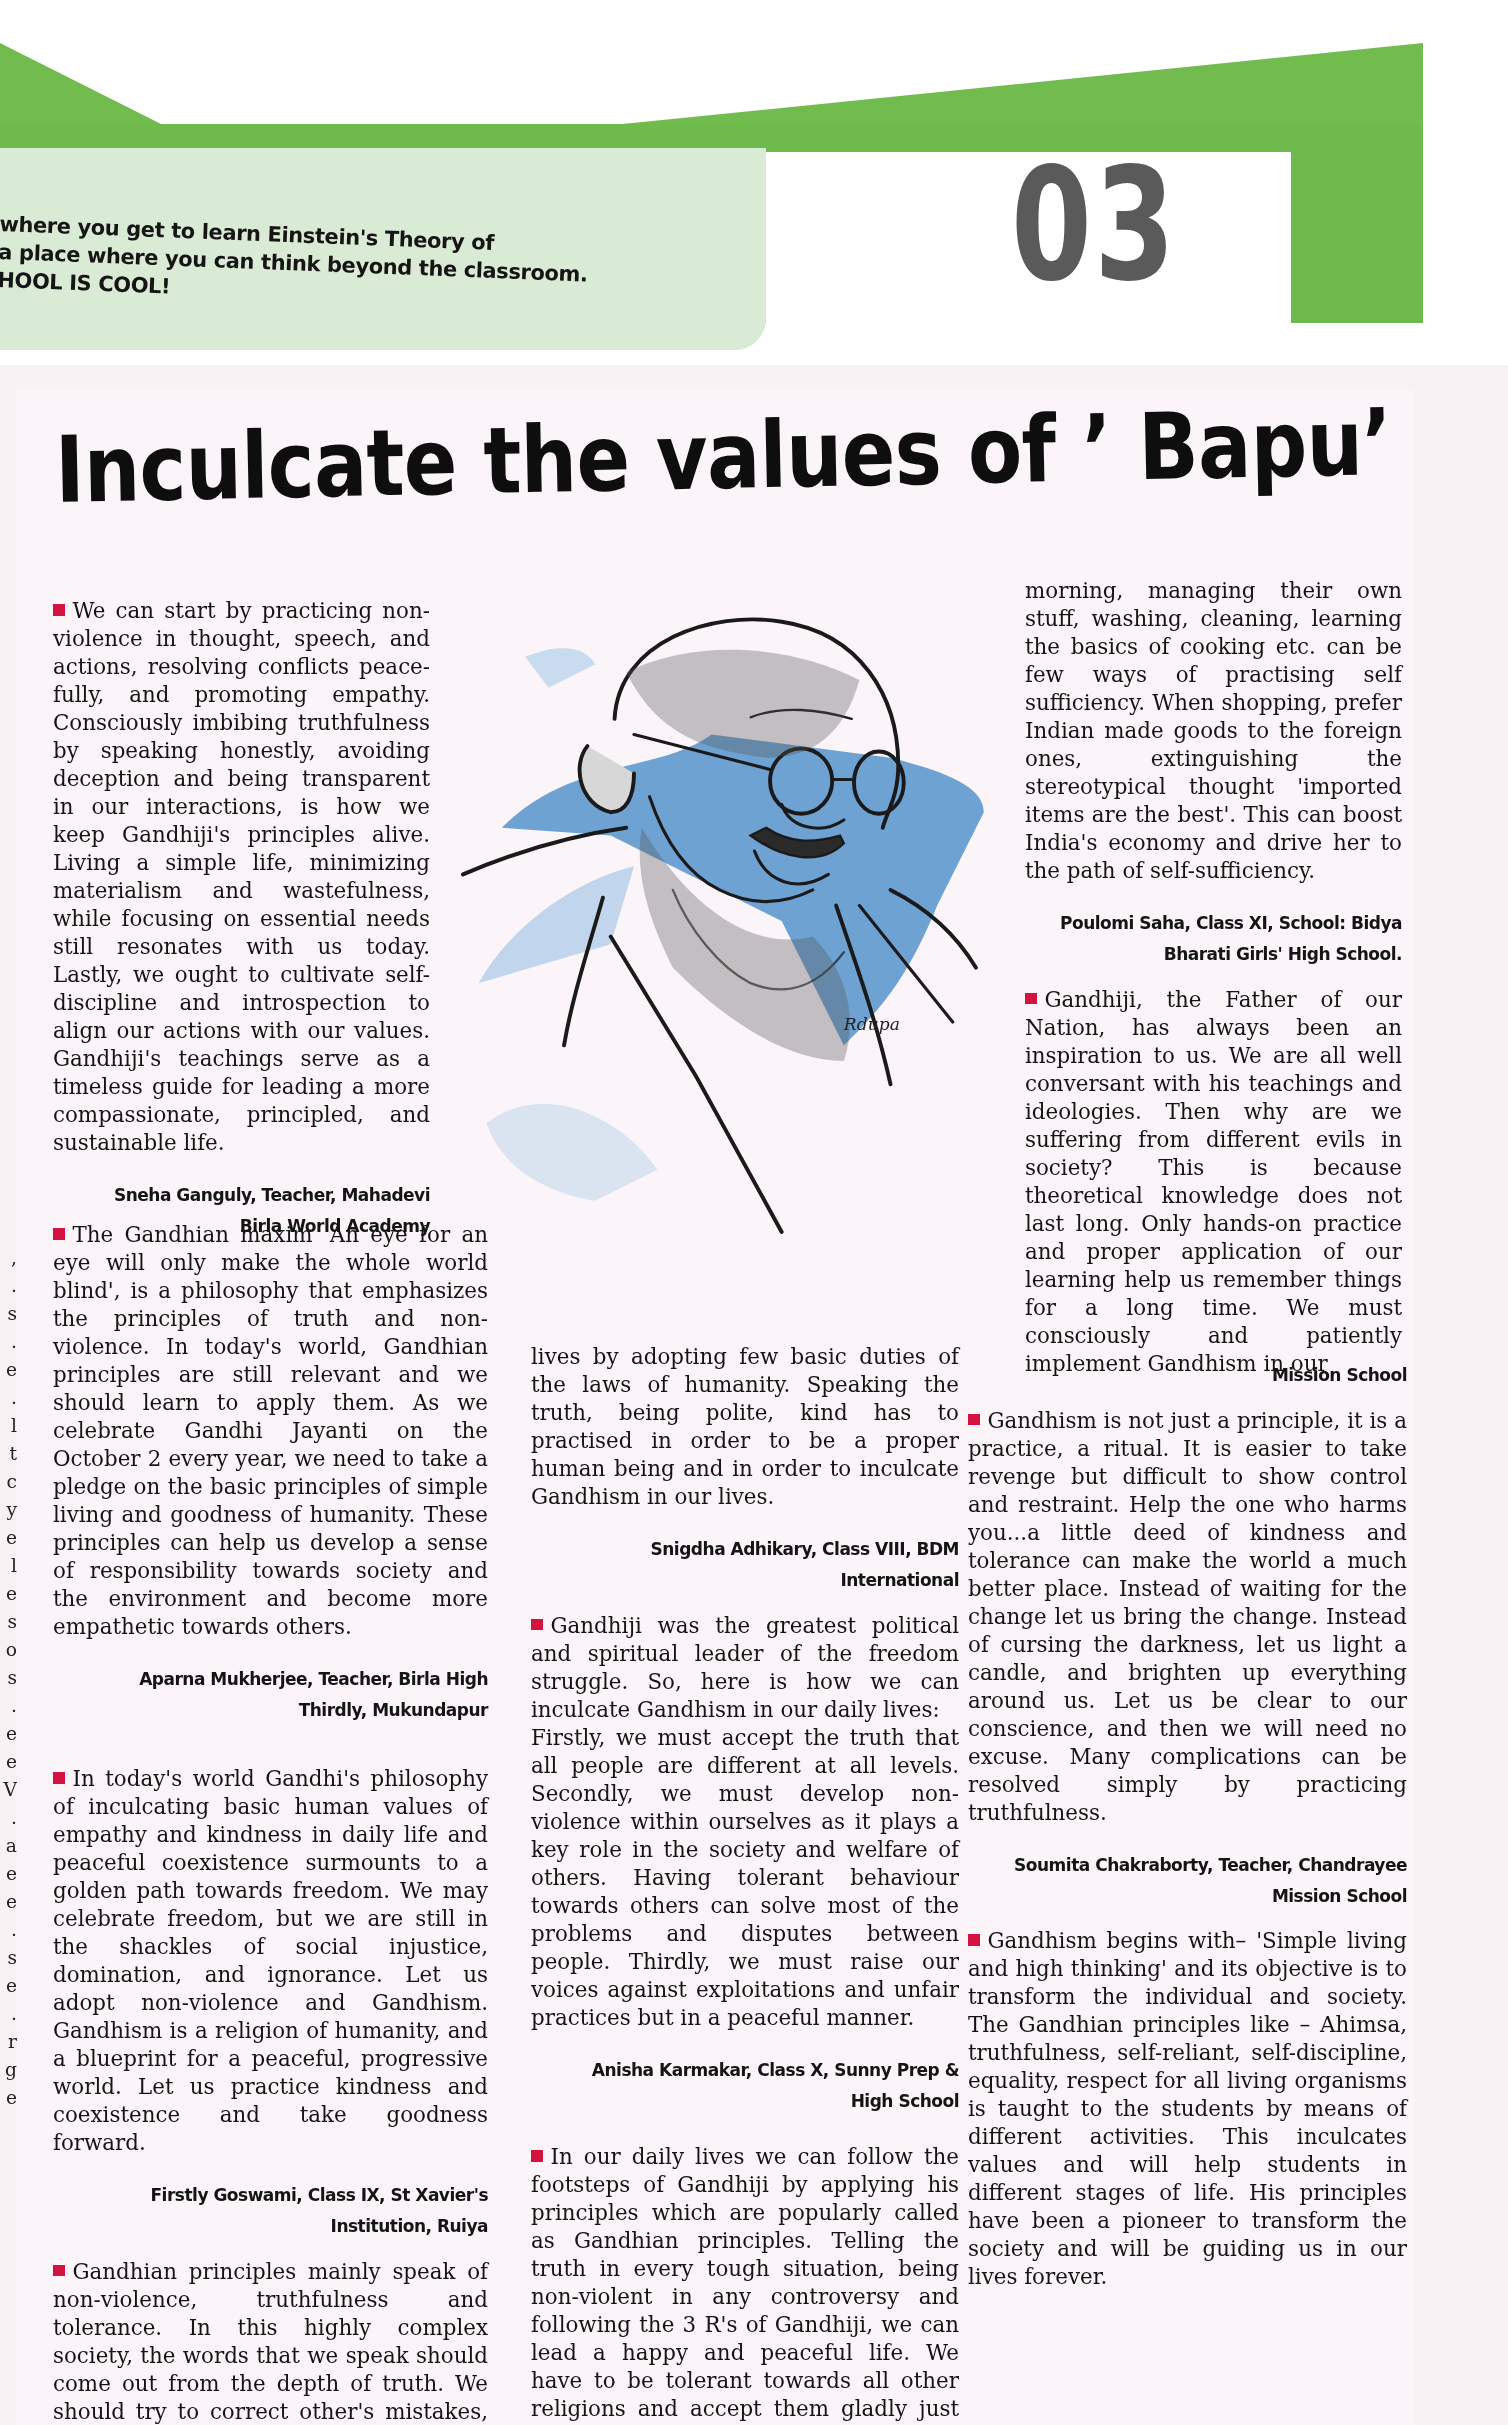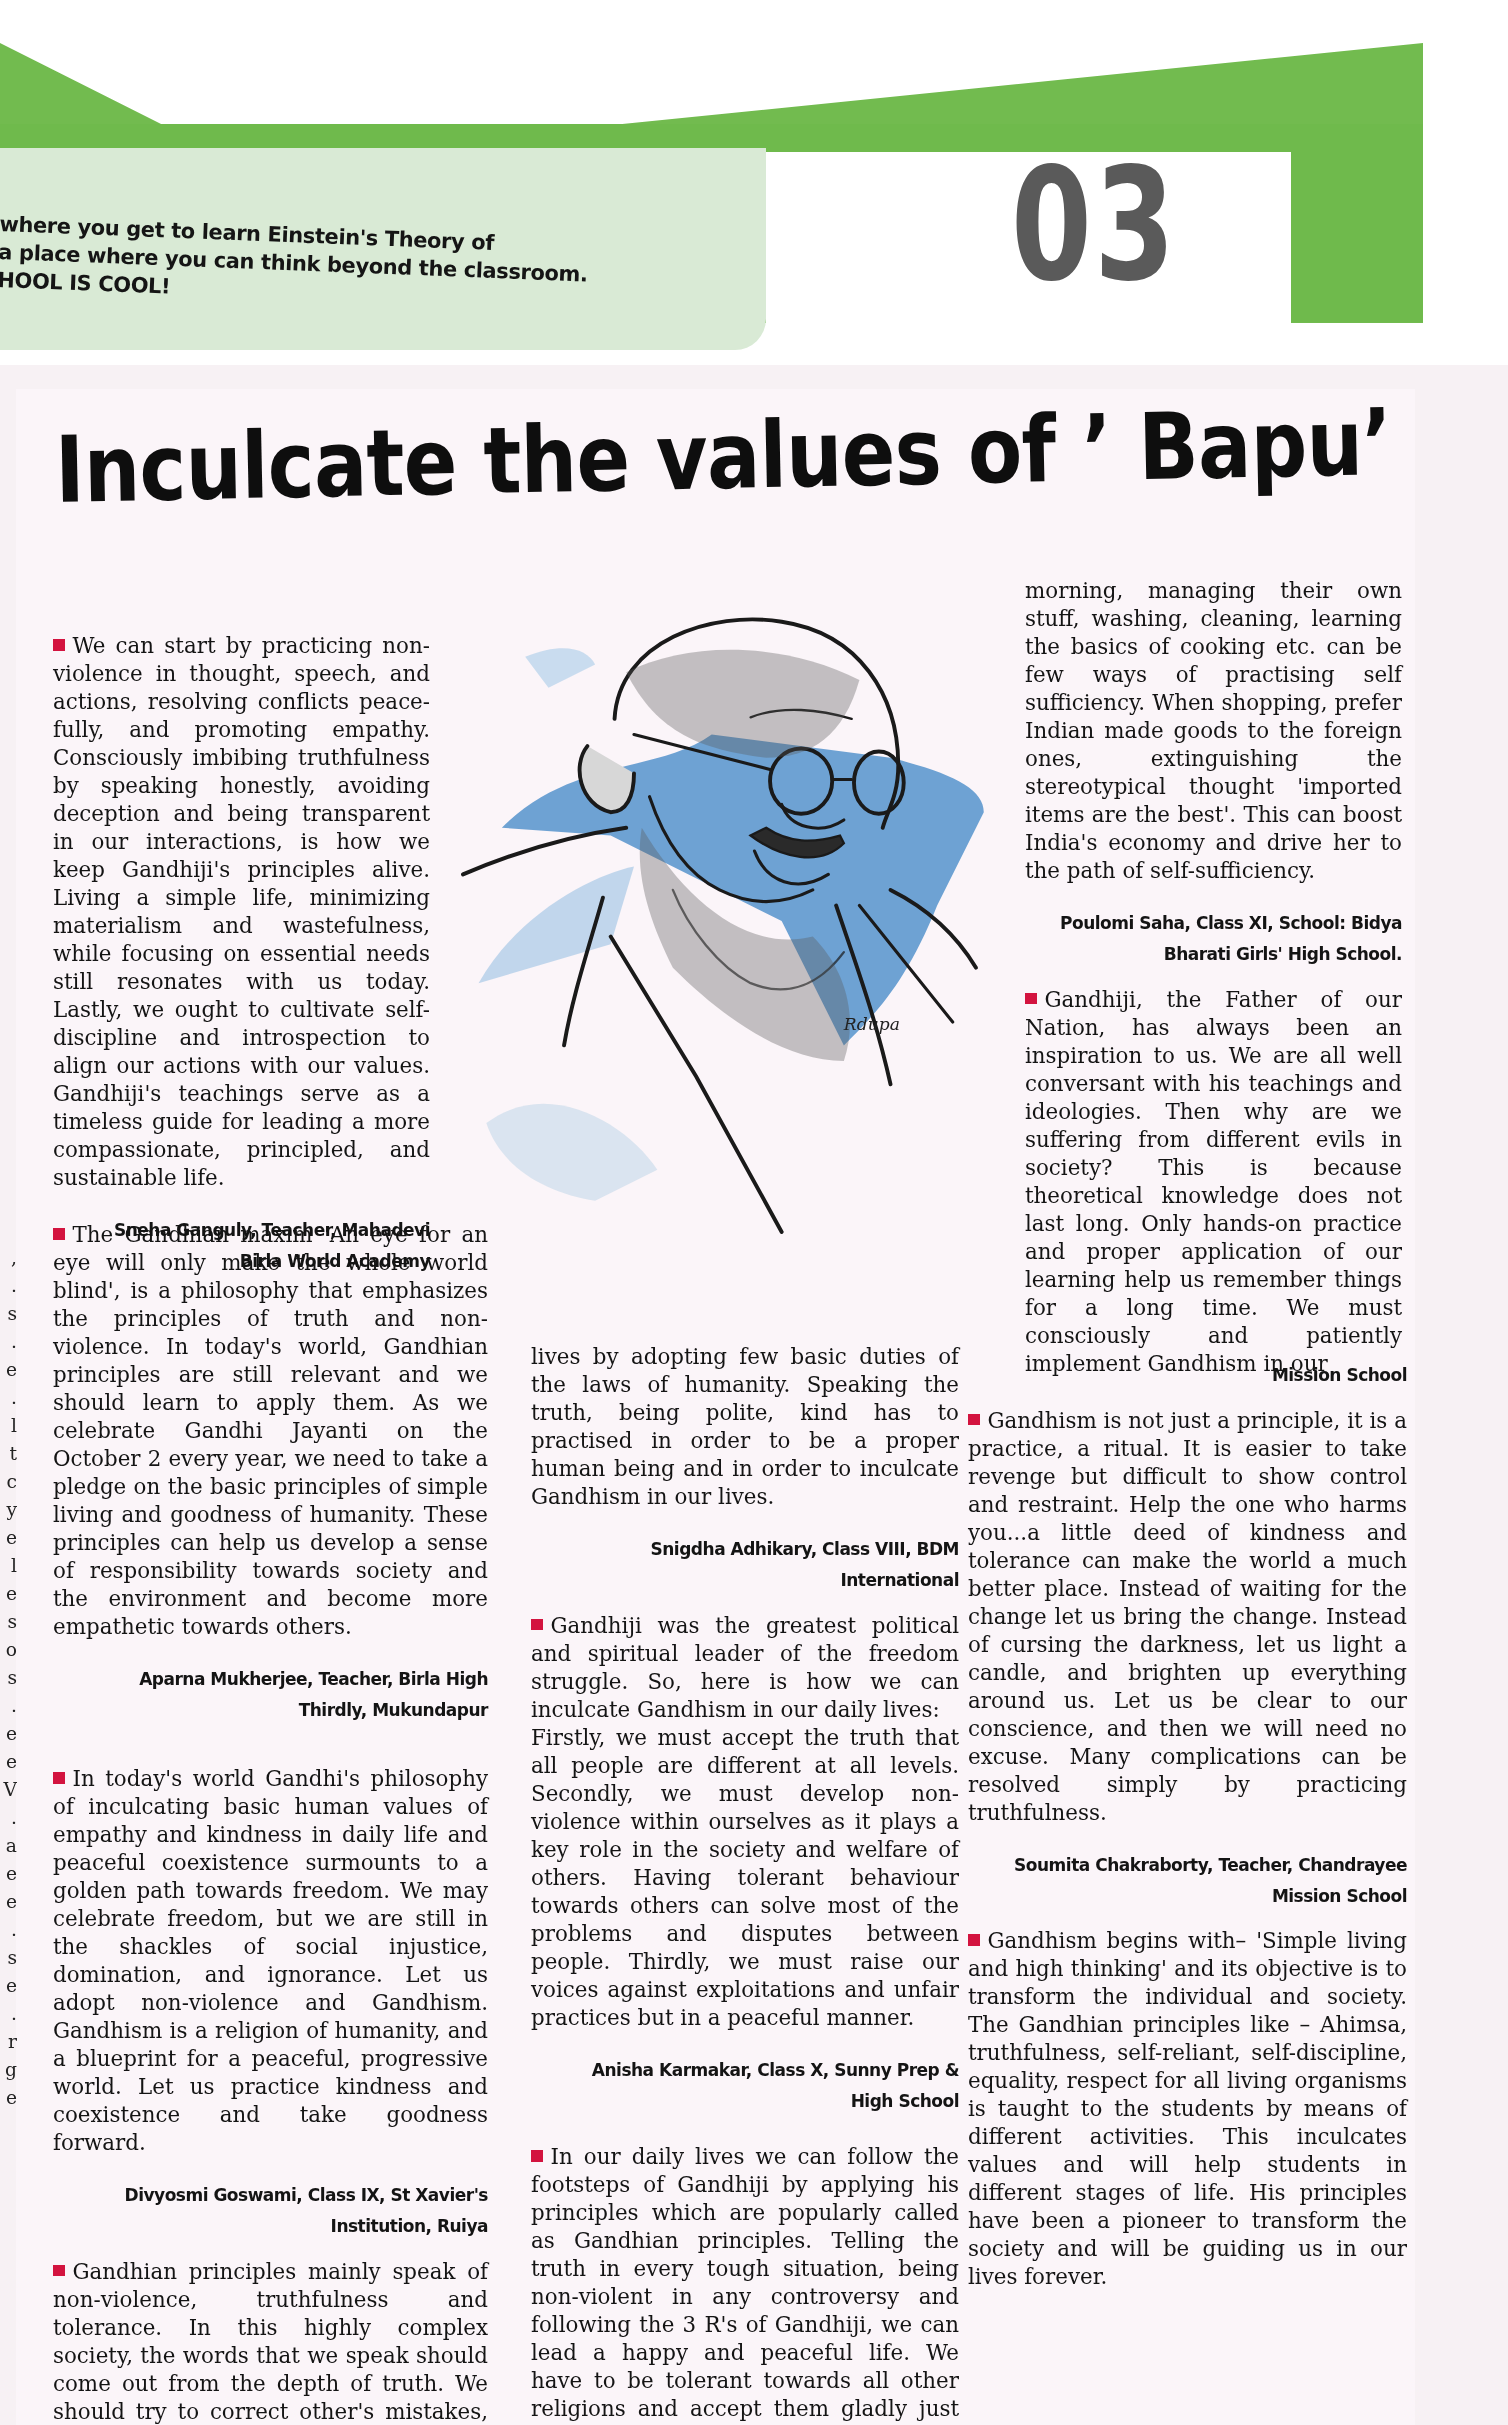--- a/index.html
+++ b/index.html
@@ -69,21 +69,21 @@
   .col .item + .item { margin-top: 15.5px; }
   .bullet {
     display: inline-block; width: 11.7px; height: 11.7px; background: #d3133f;
     margin-right: 7.8px; vertical-align: 2.3px;
   }
   .byline {
     font-family: "DejaVu Sans", "Liberation Sans", sans-serif;
     font-weight: bold; font-size: 17px; line-height: 31px;
     text-align: right; letter-spacing: -0.5px; margin-top: 23px;
   }
-  .col1 { left: 53px; top: 632px; width: 377px; }
+  .col1 { left: 53px; top: 597px; width: 377px; }
   .col1b { left: 53px; top: 1221px; width: 435px; }
   .col2 { left: 531px; top: 1343px; width: 428px; }
   .col3a { left: 1025px; top: 577px; width: 377px; }
   .col3b { left: 968px; top: 1337px; width: 439px; }
   .illustration {
     position: absolute; left: 455px; top: 579px; width: 529px; height: 754px;
   }
   .margin-strip {
     position: absolute; left: 0; top: 1244px; width: 17px; height: 1182px;
     font-size: 18.7px; line-height: 28px; overflow: hidden; color: #222;
@@ -158,21 +158,21 @@
   <div class="item">
     <p><span class="bullet" style="background: rgb(211, 19, 63);"></span><span>The Gandhian maxim 'An eye for an eye will only make the whole world blind', is a philosophy that emphasizes the principles of truth and non-violence. In today's world, Gandhian principles are still relevant and we should learn to apply them. As we celebrate Gandhi Jayanti on the October 2 every year, we need to take a pledge on the basic principles of simple living and goodness of humanity. These principles can help us develop a sense of responsibility towards society and the environment and become more empathetic towards others.</span></p>
     <div class="byline">
       <div>Aparna Mukherjee, Teacher, Birla High</div>
       <div>Thirdly, Mukundapur</div>
     </div>
   </div>
   <div class="item" style="margin-top:39px">
     <p><span class="bullet" style="background: rgb(211, 19, 63);"></span><span>In today's world Gandhi's philosophy of inculcating basic human values of empathy and kindness in daily life and peaceful coexistence surmounts to a golden path towards freedom. We may celebrate freedom, but we are still in the shackles of social injustice, domination, and ignorance. Let us adopt non-violence and Gandhism. Gandhism is a religion of humanity, and a blueprint for a peaceful, progressive world. Let us practice kindness and coexistence and take goodness forward.</span></p>
     <div class="byline">
-      <div>Divyosmi Goswami, Class IX, St Xavier's</div>
+      <div>Firstly Goswami, Class IX, St Xavier's</div>
       <div>Institution, Ruiya</div>
     </div>
   </div>
   <div class="item">
     <p><span class="bullet" style="background: rgb(211, 19, 63);"></span><span>Gandhian principles mainly speak of non-violence, truthfulness and tolerance. In this highly complex society, the words that we speak should come out from the depth of truth. We should try to correct other's mistakes, thus assisting them in choosing the path of right-eousness, to realise and instill the values</span></p>
   </div>
 </div>
 
 <svg class="illustration" viewBox="0 0 680 970">
   <g>

